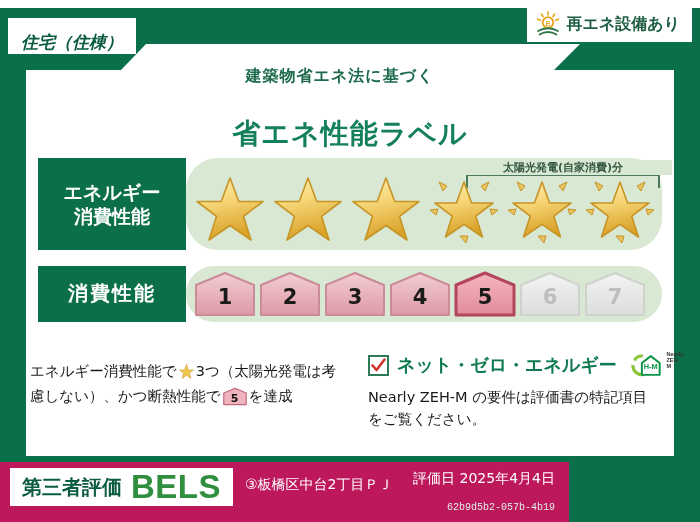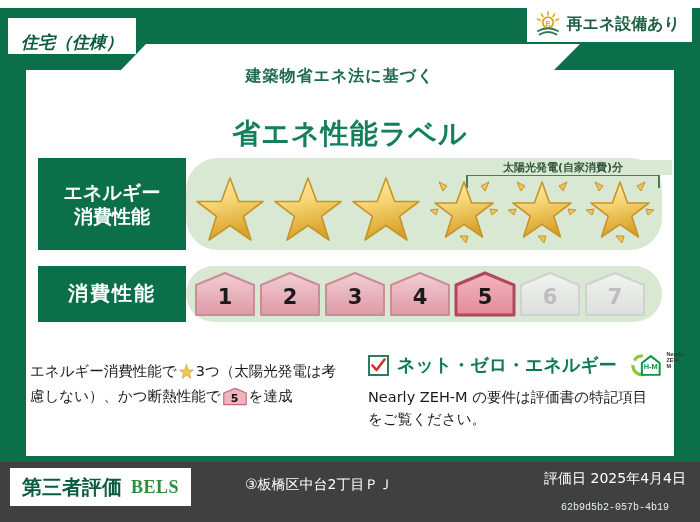--- a/index.html
+++ b/index.html
@@ -161,42 +161,42 @@
   .inline-star{display:inline-block;vertical-align:-3px;margin:0 1px;}
   .inline-house{display:inline-block;vertical-align:-5px;margin:0 2px;position:relative;width:24px;height:19px;}
   .inline-house .ih-num{
     position:absolute;left:0;top:0;width:24px;height:19px;
     display:flex;align-items:center;justify-content:center;
     font-size:11px;font-weight:bold;color:#111;padding-top:3px;box-sizing:border-box;
   }
   .zehm-logo{display:inline-flex;align-items:flex-start;gap:2px;vertical-align:-6px;margin-left:6px;}
   
   .bottom-bar{
-    position:absolute;left:0;top:462px;width:700px;height:60px;
-    background:#404040;z-index:8;
+    position:absolute;left:0;top:462px;width:569px;height:60px;
+    background:#be185d;z-index:8;
   }
   .bels-tag{
     position:absolute;left:10px;top:6px;height:38px;background:#ffffff;
     display:flex;align-items:center;gap:9px;padding:0 12px;
   }
   .bels-jp{
     font-size:20px;font-weight:bold;color:#0b5c3f;
     font-family:"DejaVu Sans","Liberation Sans",sans-serif;
   }
   .bels-en{
-    font-size:18px;font-weight:bold;color:#2f8f3f;letter-spacing:0.5px;
-    font-family:Liberation Serif, serif;
+    font-size:33px;font-weight:bold;color:#2f8f3f;letter-spacing:0.5px;
+    font-family:Liberation Sans, sans-serif;
   }
   .bottom-addr{
     position:absolute;left:245px;top:14px;
     font-size:14px;color:#ffffff;
     font-family:"DejaVu Sans","Liberation Sans",sans-serif;
   }
   .bottom-date{
-    position:absolute;right:14px;top:8px;text-align:center;
+    position:absolute;right:14px;top:8px;text-align:right;
   }
   .bottom-date .d1{
     font-size:14px;color:#ffffff;
     font-family:"DejaVu Sans","Liberation Sans",sans-serif;
   }
   .bottom-date .d2{
     font-size:10px;color:#e2efe8;margin-top:14px;
     font-family:Liberation Mono, monospace;
   }
 </style>

